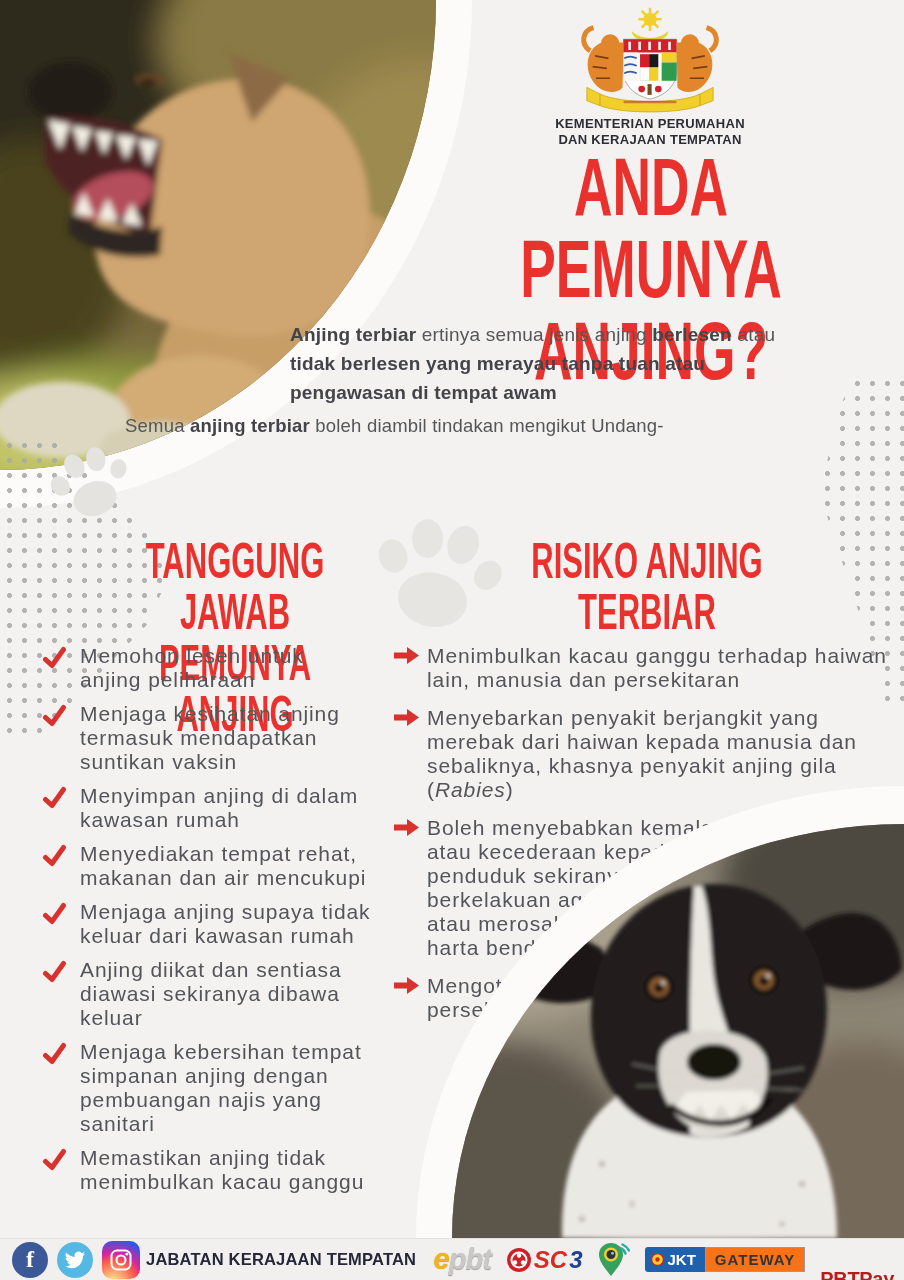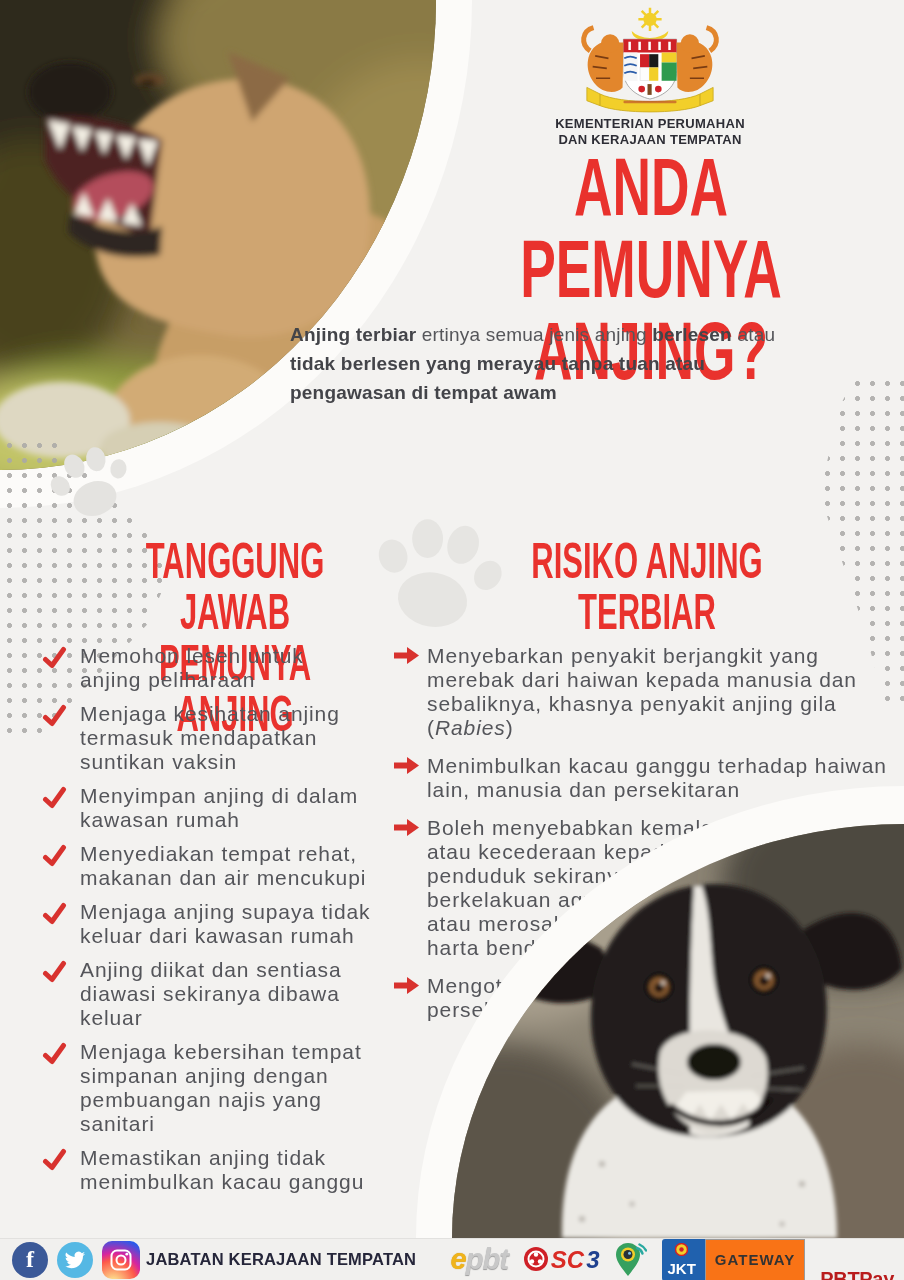--- a/index.html
+++ b/index.html
@@ -56,26 +56,26 @@
   .fb{background:#3b5998;color:#fff;font-weight:800;font-size:24px;font-family:"Liberation Serif",serif;}
   .tw{background:#55b8e4;}
   .ig{width:38px;height:38px;border-radius:10px;
     background:radial-gradient(circle at 30% 110%,#fdf497 0%,#fd5949 45%,#d6249f 60%,#285AEB 90%);
     display:flex;align-items:center;justify-content:center;}
   .dept{margin-left:6px;font-size:16.5px;font-weight:800;color:#26263a;letter-spacing:.2px;}
   .logos{margin-left:auto;display:flex;align-items:center;gap:15px;}
   .epbt{font-style:italic;font-weight:900;font-size:29px;letter-spacing:-1px;}
   .epbt .e{color:#f0b41c;text-shadow:0 0 1px #c48f0c;}
   .epbt .pbt{color:#c8c8c8;text-shadow:0 1px 1px #9c9c9c;}
-  .osc3{display:flex;align-items:flex-start;gap:2px;font-weight:900;font-style:italic;font-size:24px;}
+  .osc3{display:flex;align-items:center;gap:2px;font-weight:900;font-style:italic;font-size:24px;}
   .osc3 .sc{color:#d92b24;}
   .osc3 .three{color:#20418f;}
   .jktgw{display:flex;align-items:stretch;}
   .jkt-box{background:#2061ae;color:#fff;font-weight:800;font-size:15px;padding:4px 9px 4px 6px;
-    border-radius:3px 0 0 3px;display:flex;align-items:center;gap:4px;flex-direction:column;}
+    border-radius:3px 0 0 3px;display:flex;align-items:center;gap:4px;}
   .gw-box{background:#f97316;border:1px solid #9a9a9a;padding:3px 9px;font-weight:800;font-size:15px;
     color:#333;letter-spacing:1px;display:flex;align-items:center;}
   .pbtpay{font-weight:700;font-size:20px;color:#b91c1c;letter-spacing:-.3px;margin-top:40px;}
 </style>
 </head>
 <body>
 
 <div class="poster">
 
   <div class="halo-tl"></div>
@@ -202,20 +202,21 @@
     <span>KEMENTERIAN PERUMAHAN</span><br>
     <span>DAN KERAJAAN TEMPATAN</span>
   </div>
 
   <h1 class="main-title" style="margin:0">
     <span class="line">ANDA PEMUNYA</span>
     <span class="line">ANJING?</span>
   </h1>
 
   <p class="intro intro-1" style="margin:0"><span class="b">Anjing terbiar </span><span>ertinya semua jenis anjing </span><span class="b">berlesen</span><span> atau</span><br><span class="b">tidak berlesen yang merayau tanpa tuan atau</span><br><span class="b">pengawasan di tempat awam</span></p>
+  <p class="intro intro-2" style="margin:0"><span>Semua </span><span class="b">anjing terbiar</span><span> boleh diambil tindakan mengikut Undang-</span><br><span></span><br><span></span><br><span></span></p>
 
   <h2 class="col-header col-header-left" style="margin:0">TANGGUNG JAWAB
 PEMUNYA ANJING</h2>
   <h2 class="col-header col-header-right" style="margin:0">RISIKO ANJING
 TERBIAR</h2>
 
   <div class="list list-left">
       <div class="item">
         <span class="icon-cell ic-check"><svg width="25" height="25" viewBox="0 0 25 25">
             <path d="M3.5 14.5 L10 20.5 L21.5 4.5" fill="none" stroke="#d8322e" stroke-width="5" stroke-linecap="round" stroke-linejoin="round"></path>
@@ -264,28 +265,28 @@
           </svg></span>
         <div class="item-text"><span>Memastikan anjing tidak</span><br><span>menimbulkan kacau ganggu</span></div>
       </div>
     </div>
   <div class="list list-right">
       <div class="item">
         <span class="icon-cell ic-arrow"><svg width="25" height="17" viewBox="0 0 25 17">
             <rect x="0" y="5.5" width="14" height="6" fill="#d8322e"></rect>
             <path d="M13 0 L25 8.5 L13 17 Z" fill="#d8322e"></path>
           </svg></span>
-        <div class="item-text"><span>Menyebarkan penyakit berjangkit yang</span><br><span>merebak dari haiwan kepada manusia dan</span><br><span>sebaliknya, khasnya penyakit anjing gila</span><br><span>(</span><span class="i">Rabies</span><span>)</span></div>
+        <div class="item-text"><span>Menimbulkan kacau ganggu terhadap haiwan</span><br><span>lain, manusia dan persekitaran</span></div>
       </div>
       <div class="item">
         <span class="icon-cell ic-arrow"><svg width="25" height="17" viewBox="0 0 25 17">
             <rect x="0" y="5.5" width="14" height="6" fill="#d8322e"></rect>
             <path d="M13 0 L25 8.5 L13 17 Z" fill="#d8322e"></path>
           </svg></span>
-        <div class="item-text"><span>Menimbulkan kacau ganggu terhadap haiwan</span><br><span>lain, manusia dan persekitaran</span></div>
+        <div class="item-text"><span>Menyebarkan penyakit berjangkit yang</span><br><span>merebak dari haiwan kepada manusia dan</span><br><span>sebaliknya, khasnya penyakit anjing gila</span><br><span>(</span><span class="i">Rabies</span><span>)</span></div>
       </div>
       <div class="item">
         <span class="icon-cell ic-arrow"><svg width="25" height="17" viewBox="0 0 25 17">
             <rect x="0" y="5.5" width="14" height="6" fill="#d8322e"></rect>
             <path d="M13 0 L25 8.5 L13 17 Z" fill="#d8322e"></path>
           </svg></span>
         <div class="item-text"><span>Boleh menyebabkan kemalangan</span><br><span>atau kecederaan kepada</span><br><span>penduduk sekiranya ia</span><br><span>berkelakuan agresif</span><br><span>atau merosakkan</span><br><span>harta benda.</span></div>
       </div>
       <div class="item">
         <span class="icon-cell ic-arrow"><svg width="25" height="17" viewBox="0 0 25 17">

